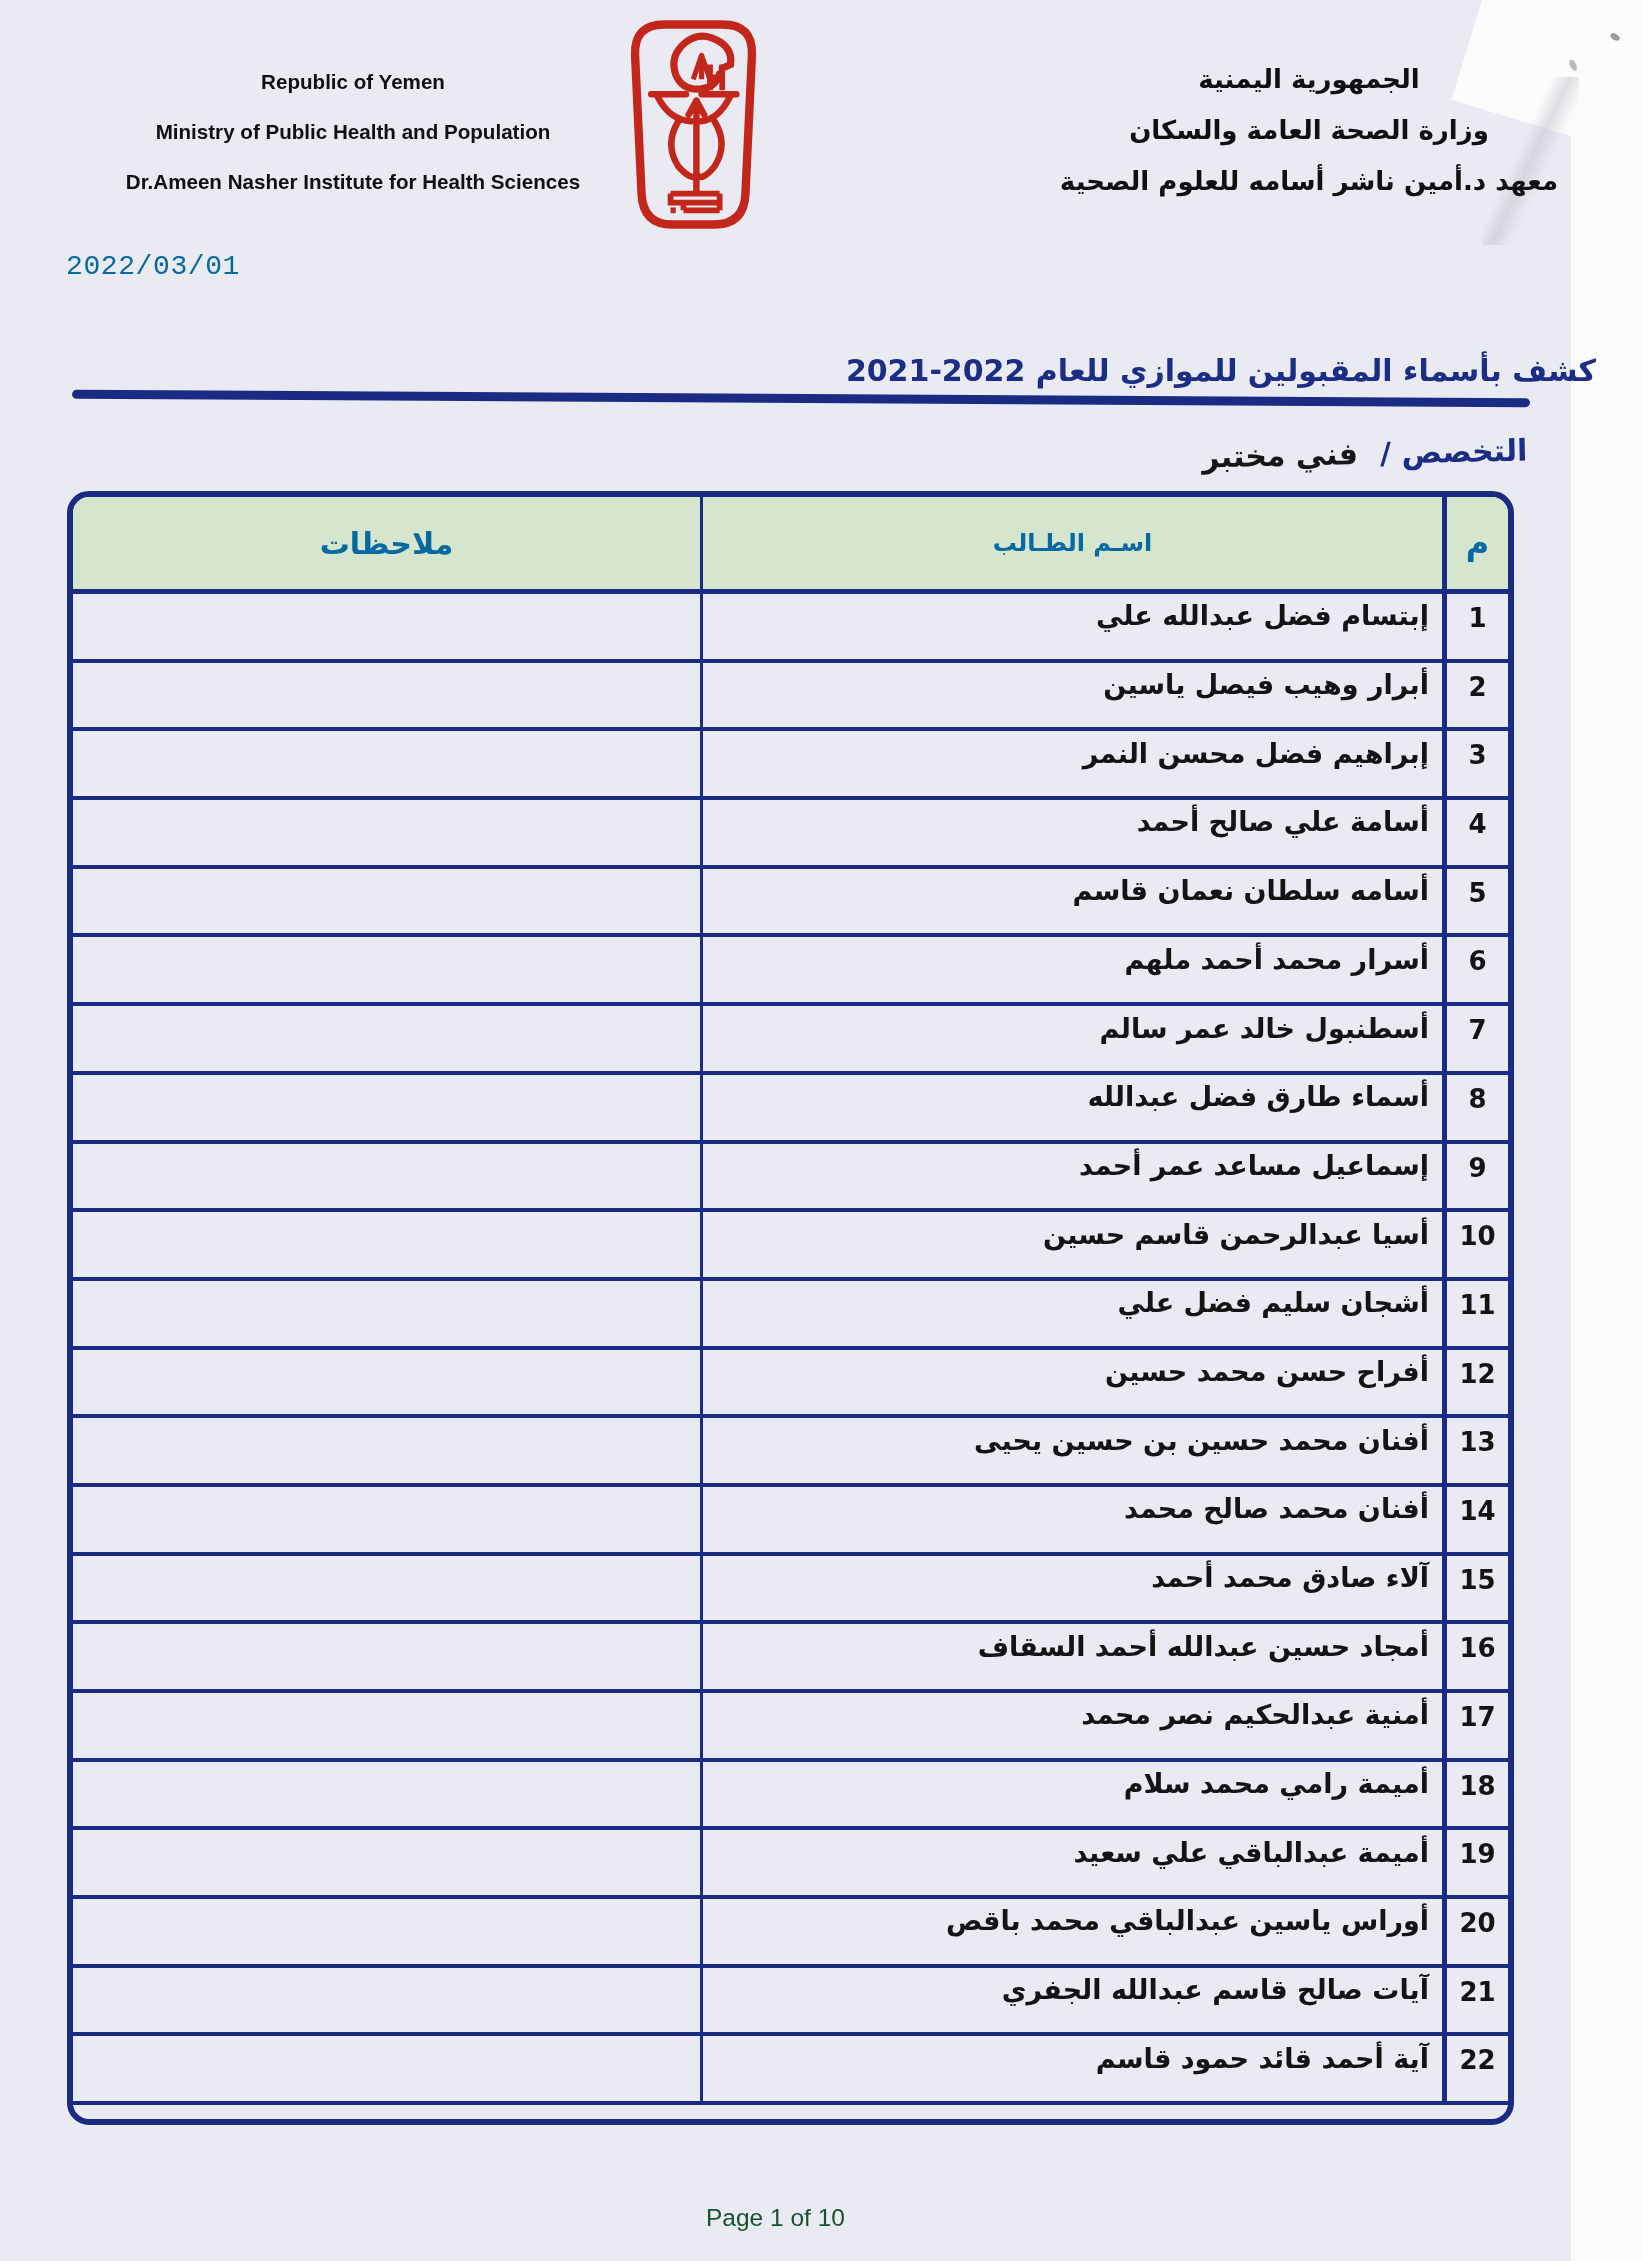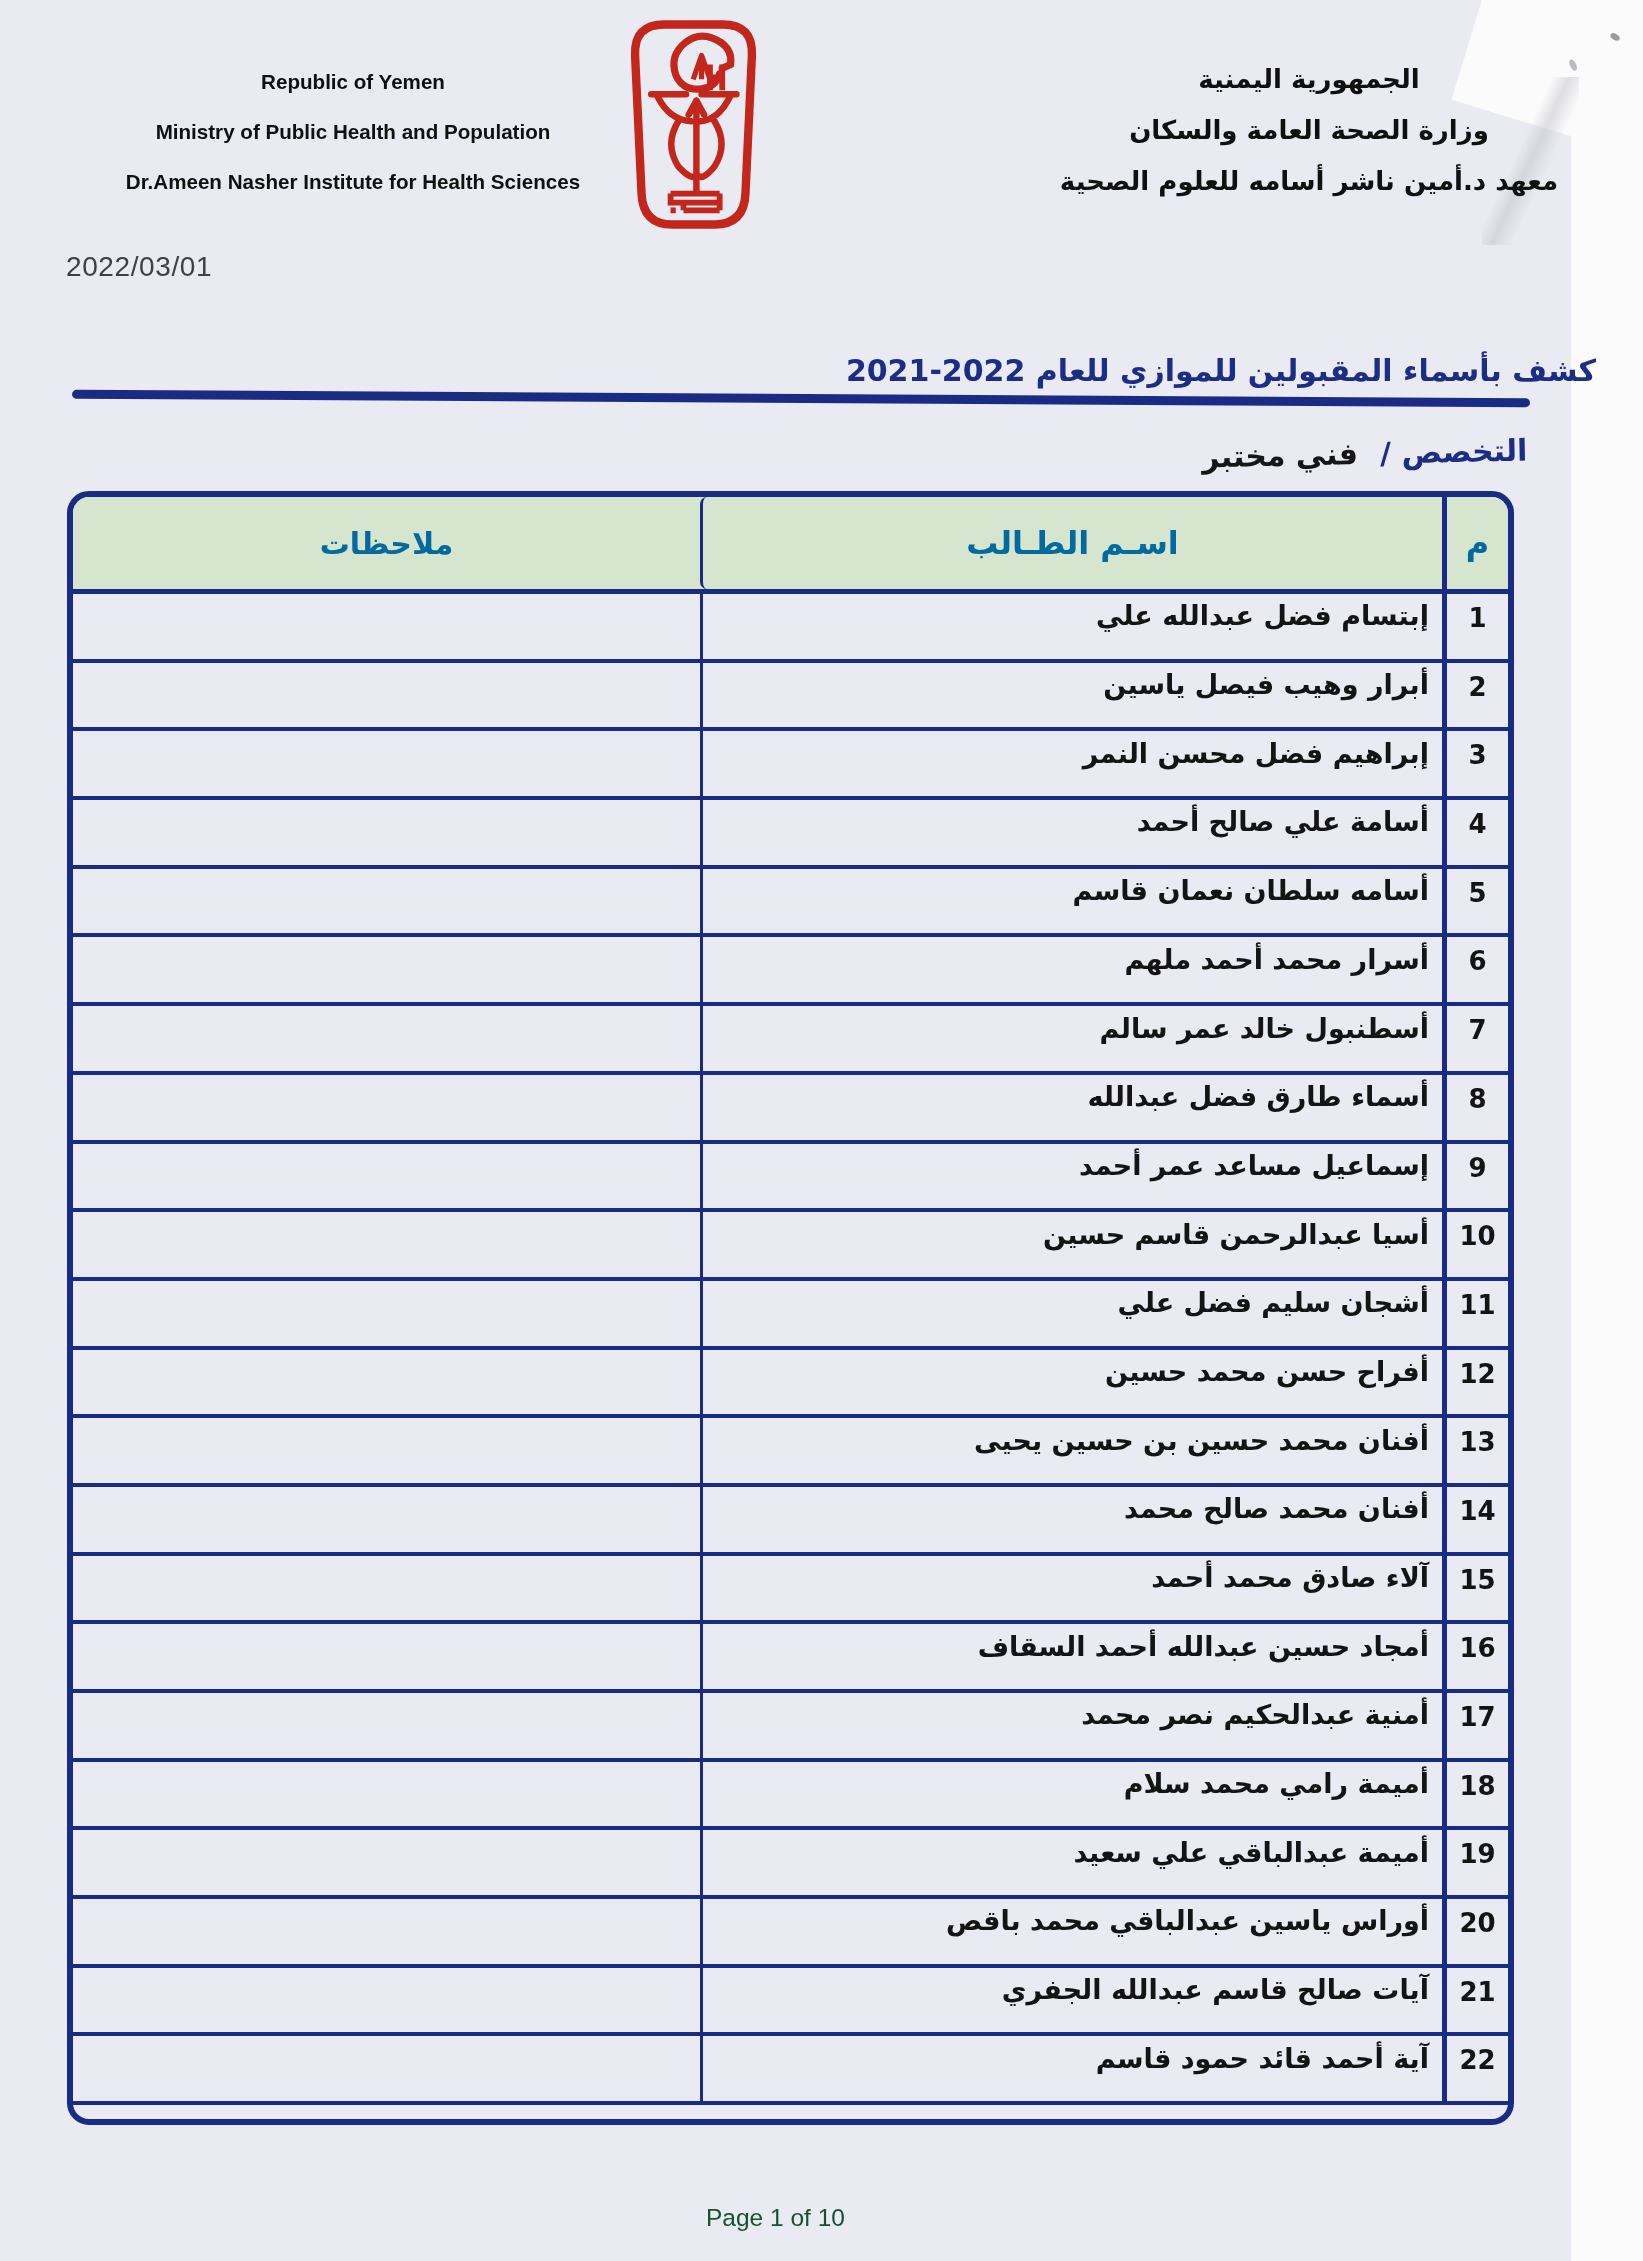--- a/index.html
+++ b/index.html
@@ -39,22 +39,22 @@
     position:absolute; left:1019px; top:64px; width:580px;
     text-align:center; font-weight:bold; font-size:26px; color:#101010;
     direction:rtl;
   }
   .ar-block .line { margin-bottom:21px; }
   .logo { position:absolute; left:624px; top:18px; width:139px; height:213px; }
   .logo svg { width:100%; height:100%; }
 
   .doc-date {
     position:absolute; left:66px; top:251px;
-    font-family:Liberation Sans, sans-serif;
-    font-size:28px; color:#404040; letter-spacing:0.6px;
+    font-family:Liberation Mono, monospace;
+    font-size:28px; color:#0369a1; letter-spacing:0.6px;
   }
 
   
   .doc-title {
     position:absolute; left:0px; top:353px; width:1596px;
     direction:rtl; text-align:right;
     font-weight:bold; font-size:30px; color:#1c2d86;
   }
   .rule {
     position:absolute; left:72px; top:394px; width:1458px; height:9px;
@@ -81,21 +81,21 @@
     display:flex; border-bottom:5.8px solid #1a2b84;
   }
   .th {
     display:flex; align-items:center; justify-content:center;
     font-weight:bold; color:#0369a1;
   }
   .col-num   { width:66px; flex:0 0 66px; border-left:5.2px solid #1a2b84; }
   .col-name  { width:742px; flex:0 0 742px; border-left:3.2px solid #1a2b84; }
   .col-notes { flex:1; }
   .th.col-num   { font-size:32px; }
-  .th.col-name  { font-size:32px; letter-spacing:0.6px;border-radius:7px; }
+  .th.col-name  { font-size:24px; letter-spacing:0.6px; }
   .th.col-notes { font-size:30px; }
 
   .tbody { flex:1; display:flex; flex-direction:column; }
   .row { flex:1; display:flex; border-bottom:4.5px solid #1a2b84; }
   .cell { overflow:hidden; }
   .cell-num {
     display:flex; justify-content:center; align-items:flex-start;
     padding-top:9px; font-weight:bold; font-size:26px; color:#141414;
     font-family:"DejaVu Sans", sans-serif;
   }

